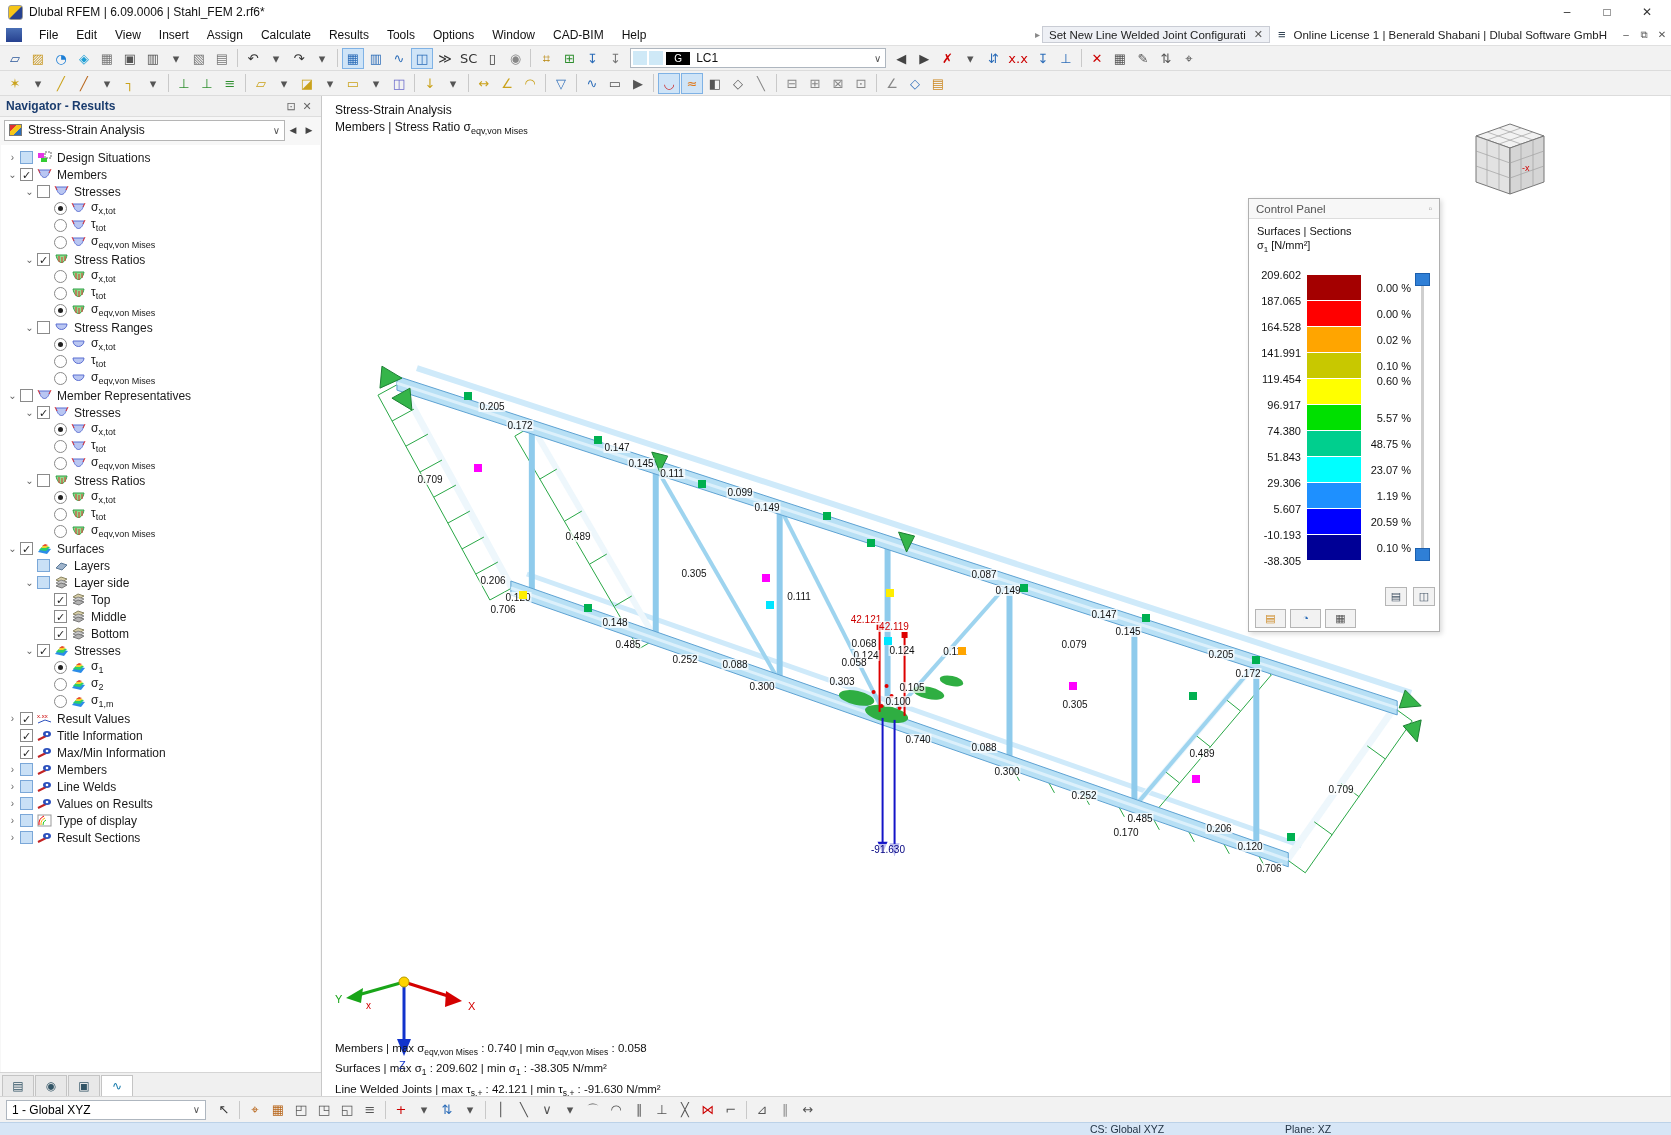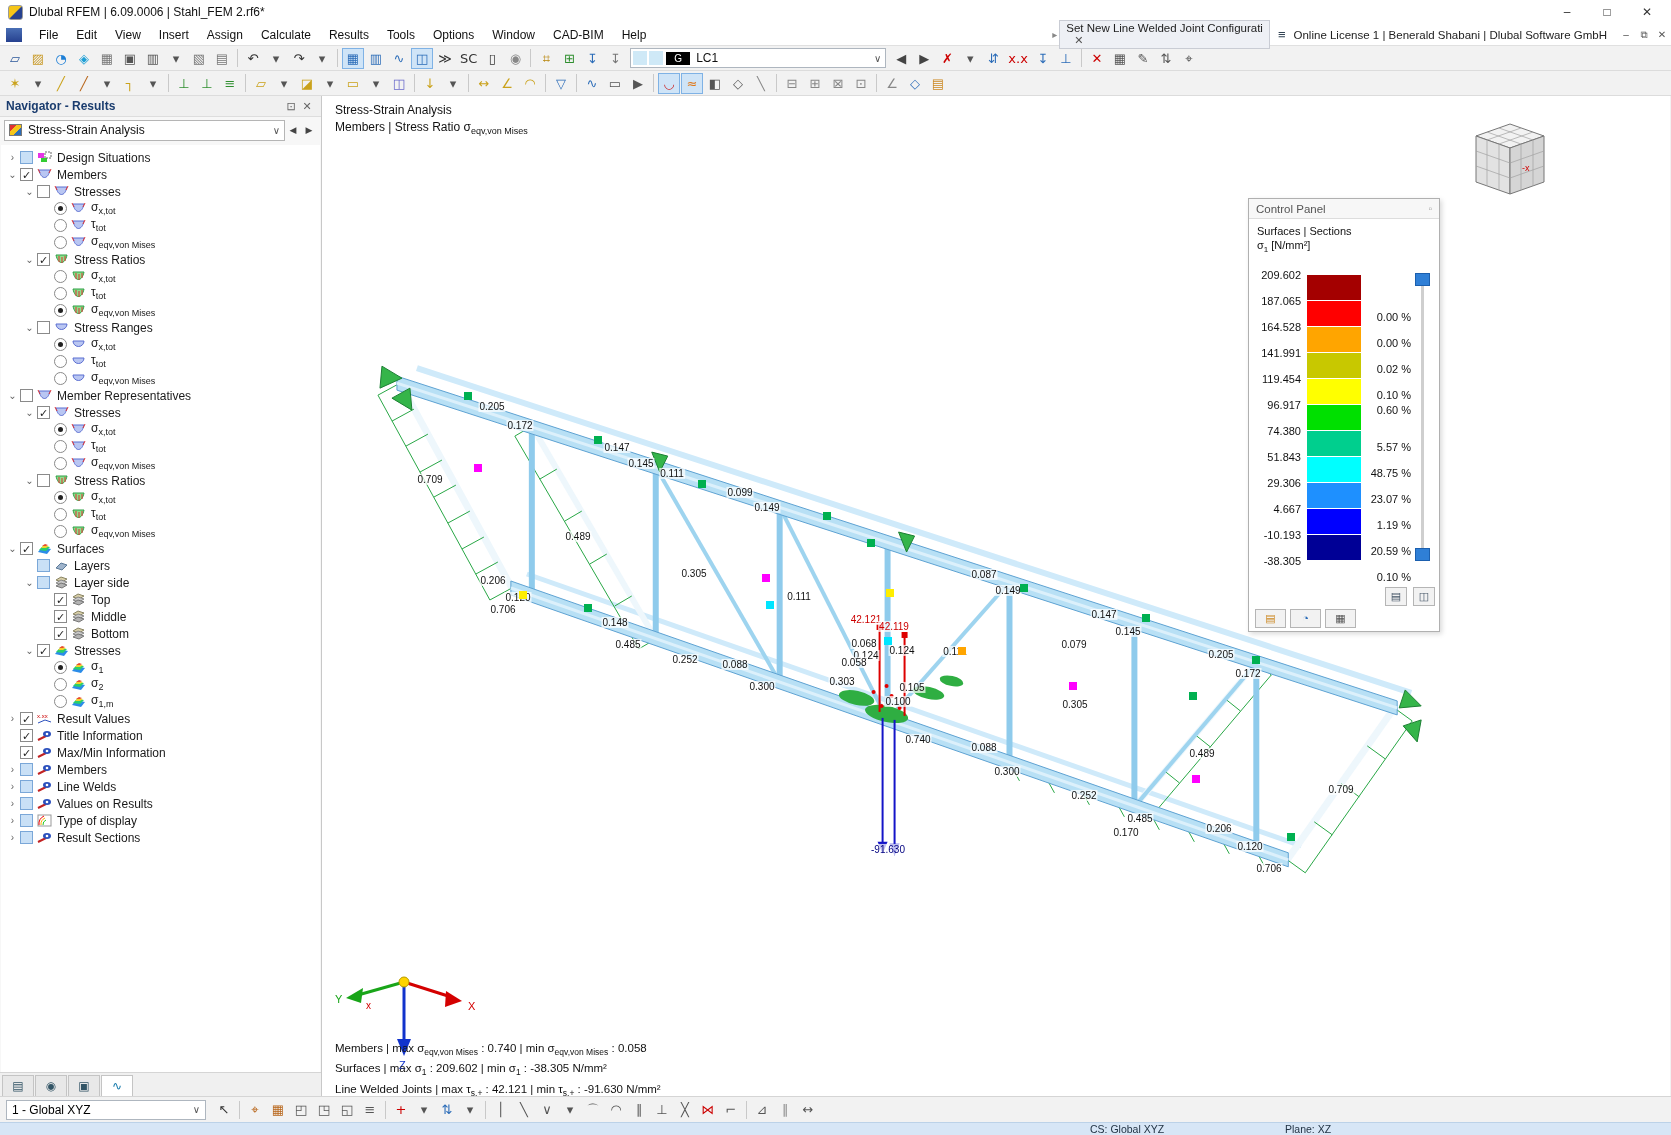--- a/index.html
+++ b/index.html
@@ -12,21 +12,21 @@
     background:linear-gradient(135deg,#f5c518 0%,#f5c518 48%,#26418f 52%,#26418f 100%); border:1px solid #999; }
   .winbtns { margin-left:auto; display:flex; }
   .winbtn { width:40px; height:22px; text-align:center; line-height:22px; font-size:12px; color:#333; }
 
   
   .menubar { height:22px; background:#fff; border-bottom:1px solid #e0e0e0; display:flex; align-items:center; font-size:12px; }
   .menubar-logo { width:16px; height:14px; margin:0 8px 0 6px; background:linear-gradient(180deg,#4a6fb5,#26418f); }
   .menu-item { padding:2px 9px; color:#111; }
   .menu-spacer { flex:1; }
   .notif-arrow { color:#888; font-size:10px; margin-right:2px; }
-  .notif-box { display:flex; background:#eef0f5; border:1px solid #c9ccd4; padding:1px 6px; font-size:11.5px; color:#222;flex-direction:column; }
+  .notif-box { display:flex; align-items:center; background:#eef0f5; border:1px solid #c9ccd4; padding:1px 6px; font-size:11.5px; color:#222; }
   .notif-x { margin-left:8px; color:#555; font-size:11px; }
   .search-ico { margin:0 8px; color:#345; font-size:13px; }
   .license { font-size:11.5px; color:#222; margin-right:10px; white-space:nowrap; }
   .mdibtn { width:18px; text-align:center; color:#555; font-size:10px; }
 
   
   .toolbar { display:flex; align-items:center; background:#f2f2f2; border-bottom:1px solid #dcdcdc; padding:0 4px; gap:1px; }
   #tb1 { height:25px; } #tb2 { height:25px; }
   .tbtn { height:21px; min-width:22px; border:1px solid transparent; background:transparent; font-size:13px; line-height:19px;
     color:#444; padding:0 2px; font-family:"DejaVu Sans",sans-serif; }
@@ -85,21 +85,21 @@
   .cpanel { position:absolute; left:926px; top:102px; width:192px; height:434px; background:#fff;
             border:1px solid #b0b0b0; box-shadow:2px 2px 5px rgba(0,0,0,.15); }
   .cp-head { height:20px; background:#f7f7f7; border-bottom:1px solid #ddd; display:flex; align-items:center; padding:0 7px; }
   .cp-title { flex:1; font-size:11.5px; color:#555; }
   .cp-pin { color:#999; font-size:10px; }
   .cp-sub { padding:5px 8px 0 8px; font-size:11px; color:#111; line-height:14px; }
   .cp-sub sub { font-size:8px; }
   .scale { position:absolute; left:0; top:76px; right:0; height:292px; }
   .sc-val { position:absolute; left:0; width:52px; text-align:right; font-size:11px; color:#111; }
   .sc-sw { position:absolute; left:58px; width:54px; height:25px; }
-  .sc-pc { position:absolute; left:114px; width:48px; text-align:right; font-size:11px; color:#111;margin-top:29px; }
+  .sc-pc { position:absolute; left:114px; width:48px; text-align:right; font-size:11px; color:#111; }
   .sc-track { position:absolute; left:172px; top:0px; width:3px; height:286px; background:#cfcfcf; }
   .sc-handle { position:absolute; left:166px; width:15px; height:13px; background:#2f7fd6; border:1px solid #1b5fae; }
   .cp-btn { position:absolute; width:22px; height:19px; border:1px solid #b5b5b5; background:#f2f2f2; font-size:11px; color:#456; line-height:17px; text-align:center; }
   .cp-tab { position:absolute; top:410px; width:31px; height:19px; border:1px solid #b5b5b5; background:#f2f2f2; font-size:11px; text-align:center; line-height:17px; }
 
   
   .bottombar { height:26px; background:#f2f2f2; border-top:1px solid #d5d5d5; display:flex; align-items:center; padding:0 6px; gap:1px; }
   .view-combo { width:200px; height:20px; background:#fff; border:1px solid #aeb6bf; display:flex; align-items:center; font-size:12px; padding:0 5px; margin-right:6px; }
   .view-combo span:first-child { flex:1; }
   .statusbar { height:13px; background:#d7e6f6; border-top:1px solid #bcd2e8; position:relative; font-size:10.5px; color:#234; }
@@ -986,21 +986,21 @@
             <div class="sc-pc" style="top: 267px;">0.10 %</div>
             <div class="sc-val" style="top: -6px;">209.602</div>
             <div class="sc-val" style="top: 20px;">187.065</div>
             <div class="sc-val" style="top: 46px;">164.528</div>
             <div class="sc-val" style="top: 72px;">141.991</div>
             <div class="sc-val" style="top: 98px;">119.454</div>
             <div class="sc-val" style="top: 124px;">96.917</div>
             <div class="sc-val" style="top: 150px;">74.380</div>
             <div class="sc-val" style="top: 176px;">51.843</div>
             <div class="sc-val" style="top: 202px;">29.306</div>
-            <div class="sc-val" style="top: 228px;">4.667</div>
+            <div class="sc-val" style="top: 228px;">5.607</div>
             <div class="sc-val" style="top: 254px;">-10.193</div>
             <div class="sc-val" style="top: 280px;">-38.305</div>
             <div class="sc-track"></div>
             <div class="sc-handle" style="top: -2px;"></div>
             <div class="sc-handle" style="top: 273px;"></div>
           </div>
         <div id="cp-btns">
             <button class="cp-btn" style="left: 136px; top: 388px;">▤</button>
             <button class="cp-btn" style="left: 164px; top: 388px;">◫</button>
           </div>

